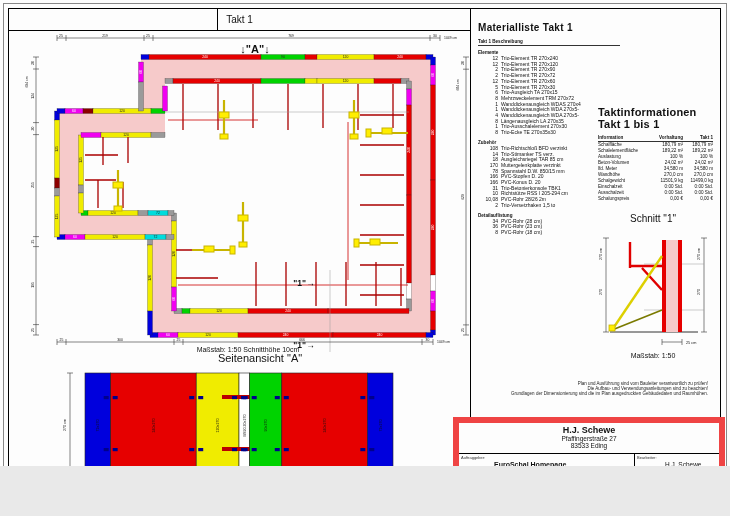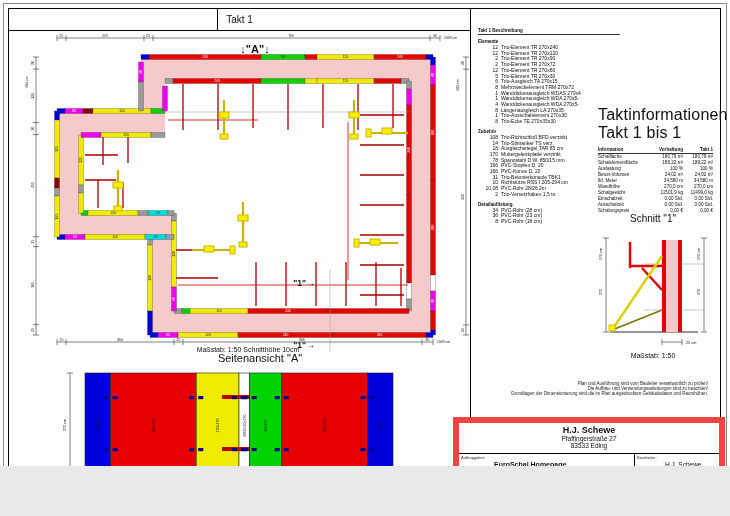--- a/index.html
+++ b/index.html
@@ -15,21 +15,21 @@
   
   #matlist{left:478px;top:22px;width:150px;color:#111;}
   #matlist .title{font-size:10px;font-weight:bold;letter-spacing:.3px;}
   #matlist .colhead{font-size:4.6px;font-weight:bold;margin-top:6px;border-bottom:.5px solid #333;padding-bottom:1px;width:142px;}
   .mat-sec-label{font-size:4.6px;font-weight:bold;margin:4px 0 1px 0;}
   .mat-row{display:flex;font-size:5px;line-height:5.7px;}
   .mat-row .cnt{width:20px;text-align:right;padding-right:3px;flex:none;}
   .mat-row .desc{flex:1;}
   
   #taktinfo{left:598px;top:106px;width:115px;color:#111;}
-  #taktinfo .title{font-size:16px;font-weight:normal;letter-spacing:.2px;}
+  #taktinfo .title{font-size:11px;font-weight:bold;letter-spacing:.2px;}
   .ti-row{display:flex;font-size:4.6px;line-height:6px;}
   .ti-row .c0{flex:1;text-align:left;}
   .ti-row .c1{width:34px;text-align:right;flex:none;}
   .ti-row .c2{width:30px;text-align:right;flex:none;}
   .ti-head{font-weight:bold;border-bottom:.5px solid #333;margin-top:5px;}
   
   #schnitt-title{left:594px;top:213px;width:118px;text-align:center;font-size:10px;color:#111;}
   #schnitt-scale{left:594px;top:352px;width:118px;text-align:center;font-size:7px;color:#111;}
   #elev-title{left:120px;top:352px;width:280px;text-align:center;font-size:11px;color:#111;}
   
@@ -316,20 +316,21 @@
     <path d="M15,5 V110 M12,5 H18 M12,110 H18" stroke="#333" stroke-width="0.6" fill="none"></path>
     <text transform="rotate(-90 11 57)" x="11" y="57" font-size="3.6" fill="#111" text-anchor="middle">270 cm</text>
 
     <path d="M30,116 H338 M30,113 V119 M338,113 V119" stroke="#333" stroke-width="0.6" fill="none"></path>
     <text x="184" y="114.5" font-size="3.6" fill="#111" text-anchor="middle">810</text>
     <text x="354" y="114.5" font-size="3.6" fill="#111" text-anchor="end">810 cm</text>
     <text x="184" y="130" font-size="7" fill="#111" text-anchor="middle">Maßstab: 1:50</text>
   </svg>
 
   <div class="abs" id="matlist">
+    <div class="title">Materialliste  Takt 1</div>
     <div class="colhead">Takt 1  Beschreibung</div>
     <div id="matlist-body">
         <div class="mat-sec-label">Elemente</div>
         <div class="mat-row">
           <span class="cnt">12</span>
           <span class="desc">Trio-Element TR 270x240</span>
         </div>
         <div class="mat-row">
           <span class="cnt">12</span>
           <span class="desc">Trio-Element TR 270x120</span>

